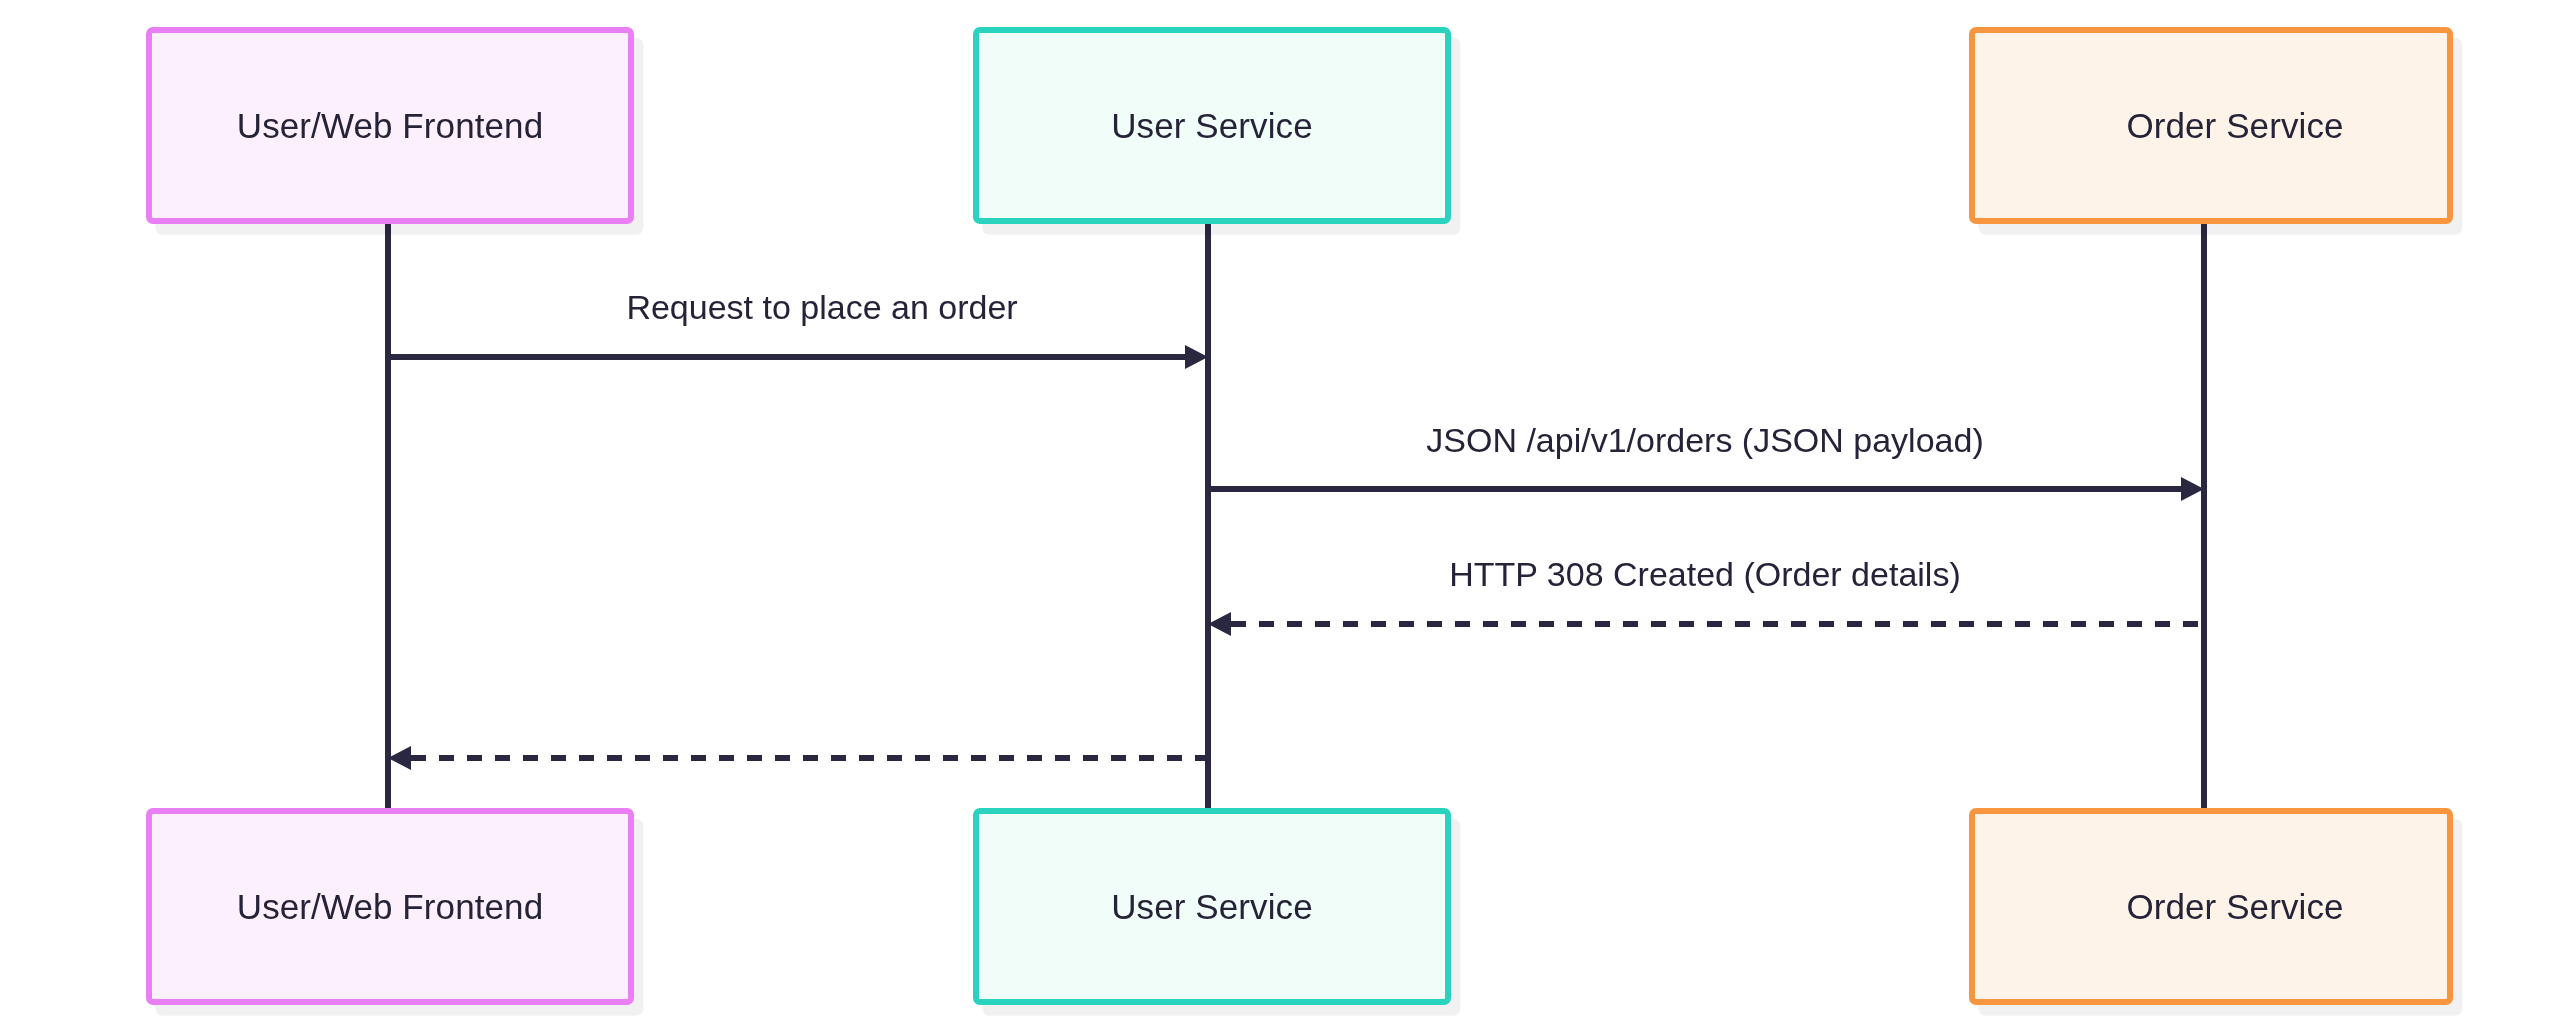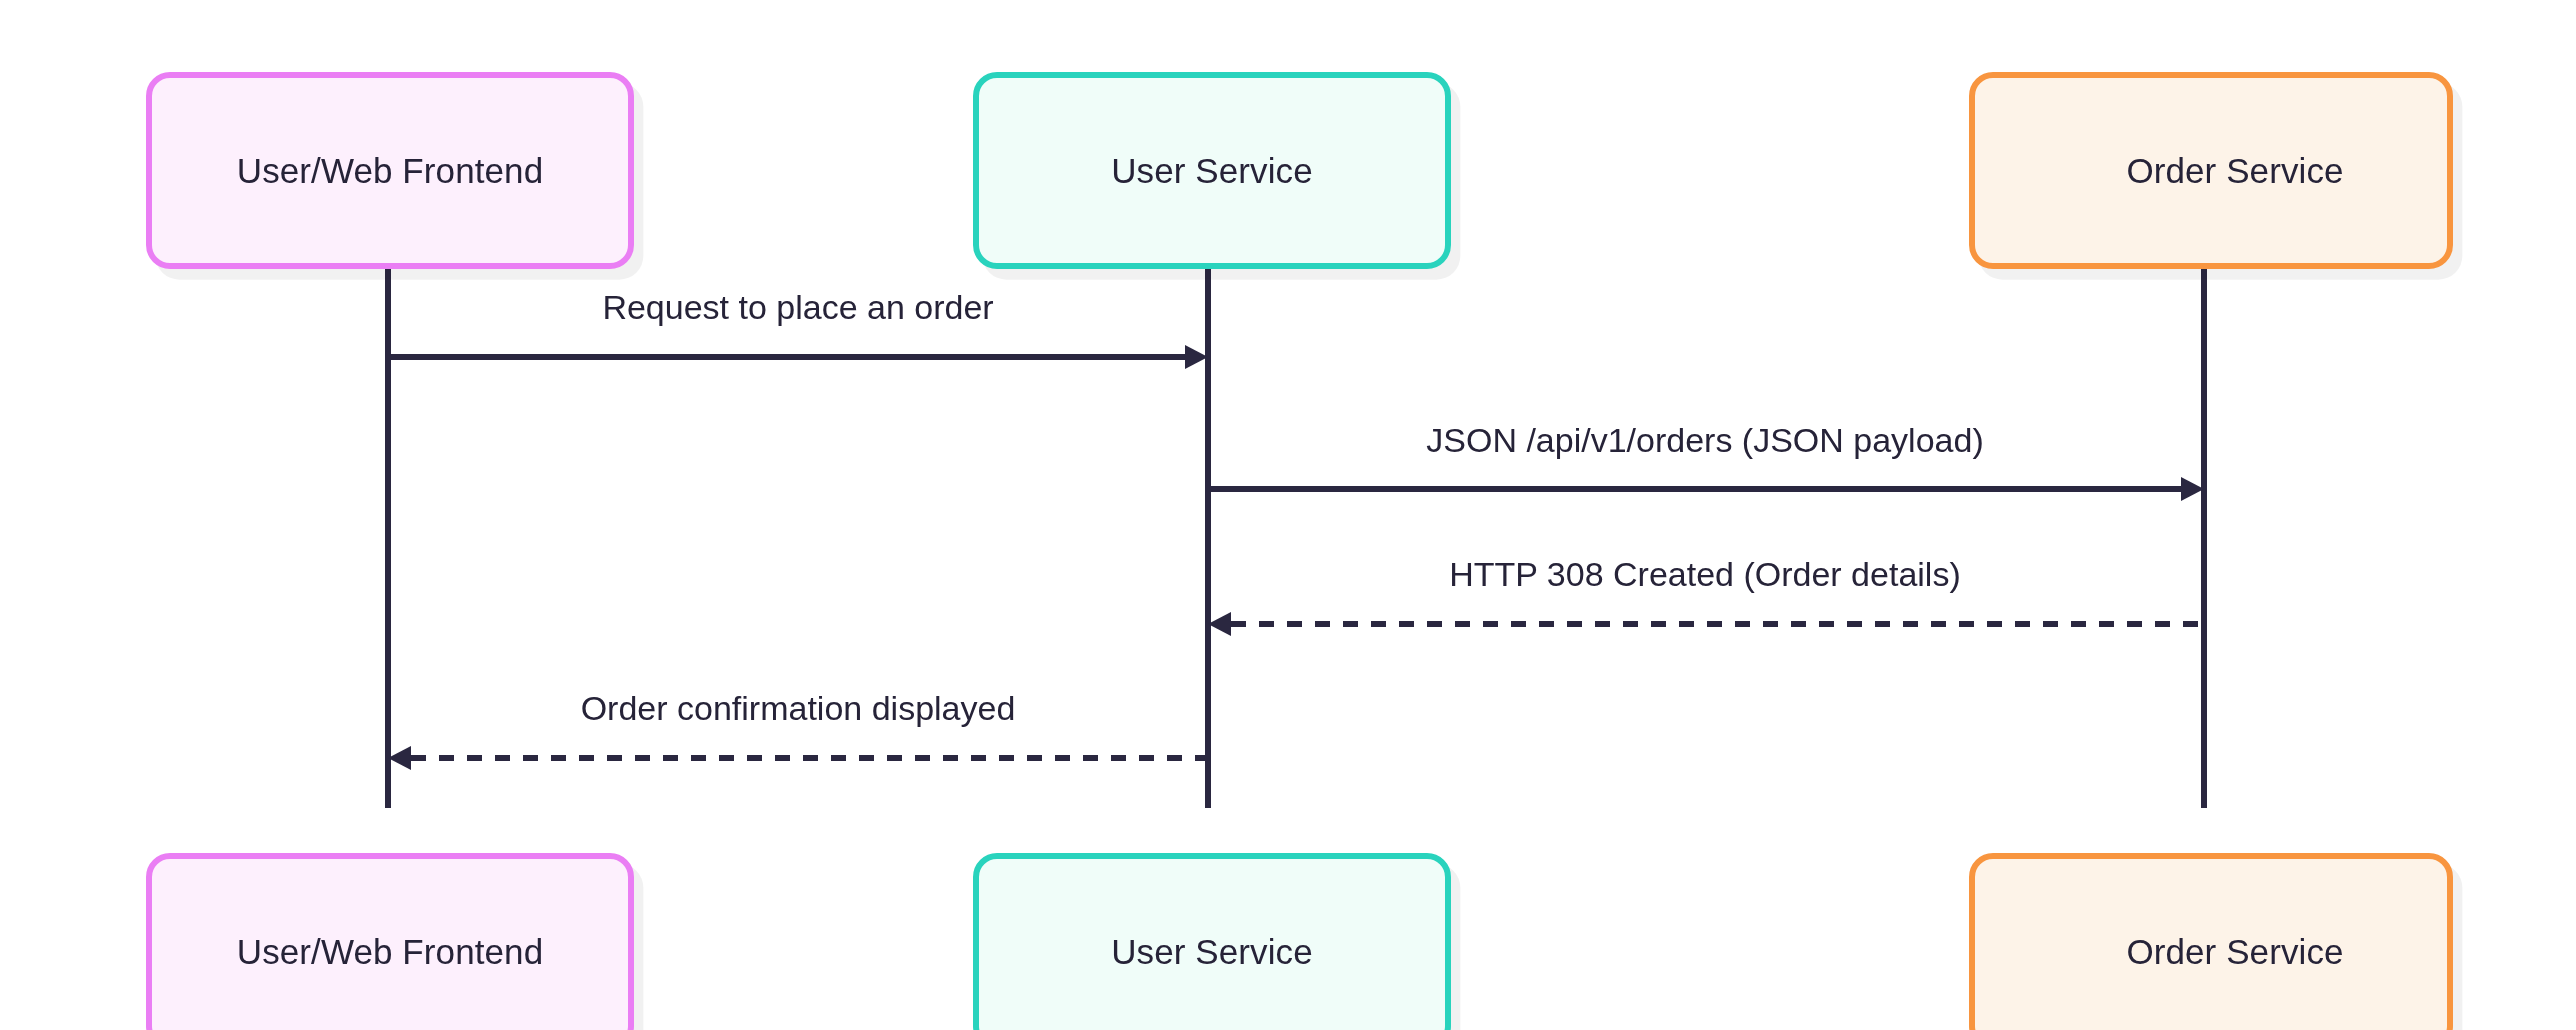--- a/index.html
+++ b/index.html
@@ -19,27 +19,26 @@
     height: 1030px;
     background: #ffffff;
   }
 
   
   .participant-box {
     position: absolute;
     box-sizing: border-box;
     border-style: solid;
     border-width: 6px;
-    border-radius: 24px;
+    border-radius: 7px;
     display: flex;
     align-items: center;
     justify-content: center;
     box-shadow: 9.4px 10.7px 0 0 rgba(0,0,0,0.055);
     z-index: 3;
-    margin-top: 45px;
   }
   .participant-label {
     font-size: 35px;
     line-height: 1;
     color: #262338;
     letter-spacing: 0.1px;
     white-space: nowrap;
     font-family: "Liberation Sans", sans-serif;
   }
 
@@ -129,34 +128,33 @@
   </div>
 
   <div class="participant-box theme-orderservice" style="left:1969px; top:808px; width:484px; height:197px;">
     <span class="participant-label">Order Service</span>
   </div>
 
   <div class="message" style="left:388px; top:354px; width:820px;">
     <div class="msg-line" style="width:797px;"></div>
     <div class="msg-head right" style="left:797px;"></div>
   </div>
-  <div class="msg-label" style="left:798px; top:290px;">Request to place an order</div>
+  <div class="msg-label" style="left:822px; top:290px;">Request to place an order</div>
 
   <div class="message" style="left:1208px; top:486px; width:996px;">
     <div class="msg-line" style="width:973px;"></div>
     <div class="msg-head right" style="left:973px;"></div>
   </div>
   <div class="msg-label" style="left:1705px; top:423px;">JSON /api/v1/orders (JSON payload)</div>
 
   <div class="message" style="left:1208px; top:621px; width:996px;">
     <div class="msg-line dashed" style="left:23px; width:973px;"></div>
     <div class="msg-head left" style="left:0px;"></div>
   </div>
   <div class="msg-label" style="left:1705px; top:557px;">HTTP 308 Created (Order details)</div>
 
   <div class="message" style="left:388px; top:755px; width:820px;">
     <div class="msg-line dashed" style="left:23px; width:797px;"></div>
     <div class="msg-head left" style="left:0px;"></div>
   </div>
-  <div class="msg-label" style="left:798px; top:691px;">Order confirmation displayed</div>
 
 </div>
 
 
 </body></html>

